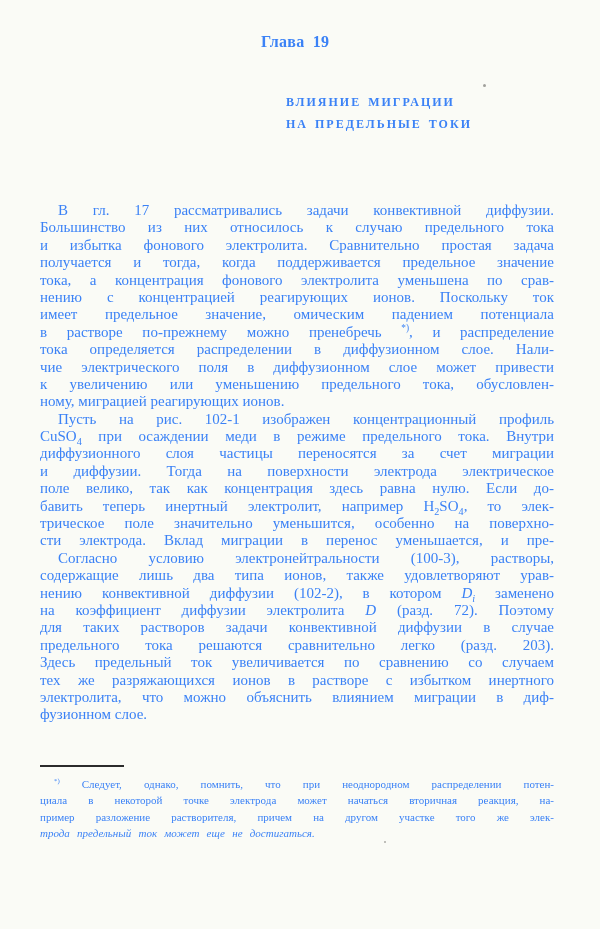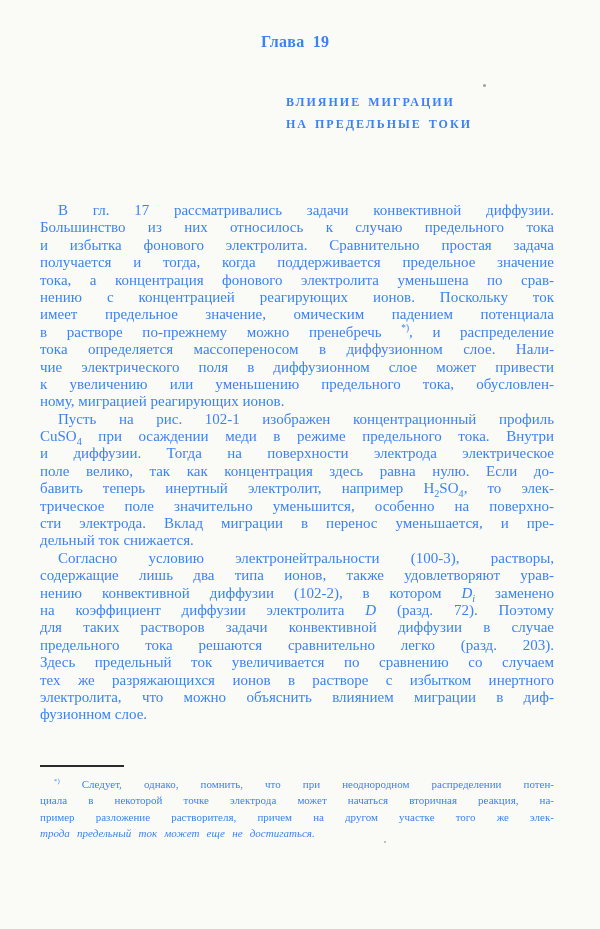--- a/index.html
+++ b/index.html
@@ -75,34 +75,34 @@
   <div class="body-text">
     <div class="para">
         <div class="line in">В гл. 17 рассматривались задачи конвективной диффузии.</div>
         <div class="line">Большинство из них относилось к случаю предельного тока</div>
         <div class="line">и избытка фонового электролита. Сравнительно простая задача</div>
         <div class="line">получается и тогда, когда поддерживается предельное значение</div>
         <div class="line">тока, а концентрация фонового электролита уменьшена по срав-</div>
         <div class="line">нению с концентрацией реагирующих ионов. Поскольку ток</div>
         <div class="line">имеет предельное значение, омическим падением потенциала</div>
         <div class="line">в растворе по-прежнему можно пренебречь <sup>*)</sup>, и распределение</div>
-        <div class="line">тока определяется массопереносом в диффузионном слое. Нали-</div>
+        <div class="line">тока определяется распределении в диффузионном слое. Нали-</div>
         <div class="line">чие электрического поля в диффузионном слое может привести</div>
         <div class="line">к увеличению или уменьшению предельного тока, обусловлен-</div>
         <div class="line last">ному, миграцией реагирующих ионов.</div>
       </div>
     <div class="para">
         <div class="line in">Пусть на рис. 102-1 изображен концентрационный профиль</div>
         <div class="line">CuSO<sub>4</sub> при осаждении меди в режиме предельного тока. Внутри</div>
+        <div class="line">диффузионного слоя частицы переносятся за счет миграции</div>
         <div class="line">и диффузии. Тогда на поверхности электрода электрическое</div>
         <div class="line">поле велико, так как концентрация здесь равна нулю. Если до-</div>
         <div class="line">бавить теперь инертный электролит, например H<sub>2</sub>SO<sub>4</sub>, то элек-</div>
         <div class="line">трическое поле значительно уменьшится, особенно на поверхно-</div>
         <div class="line">сти электрода. Вклад миграции в перенос уменьшается, и пре-</div>
-        <div class="line last">дельный ток снижается.</div>
       </div>
     <div class="para">
         <div class="line in">Согласно условию электронейтральности (100-3), растворы,</div>
         <div class="line">содержащие лишь два типа ионов, также удовлетворяют урав-</div>
         <div class="line">нению конвективной диффузии (102-2), в котором <i>D</i><sub><i>i</i></sub> заменено</div>
         <div class="line">на коэффициент диффузии электролита <i>D</i> (разд. 72). Поэтому</div>
         <div class="line">для таких растворов задачи конвективной диффузии в случае</div>
         <div class="line">предельного тока решаются сравнительно легко (разд. 203).</div>
         <div class="line">Здесь предельный ток увеличивается по сравнению со случаем</div>
         <div class="line">тех же разряжающихся ионов в растворе с избытком инертного</div>

